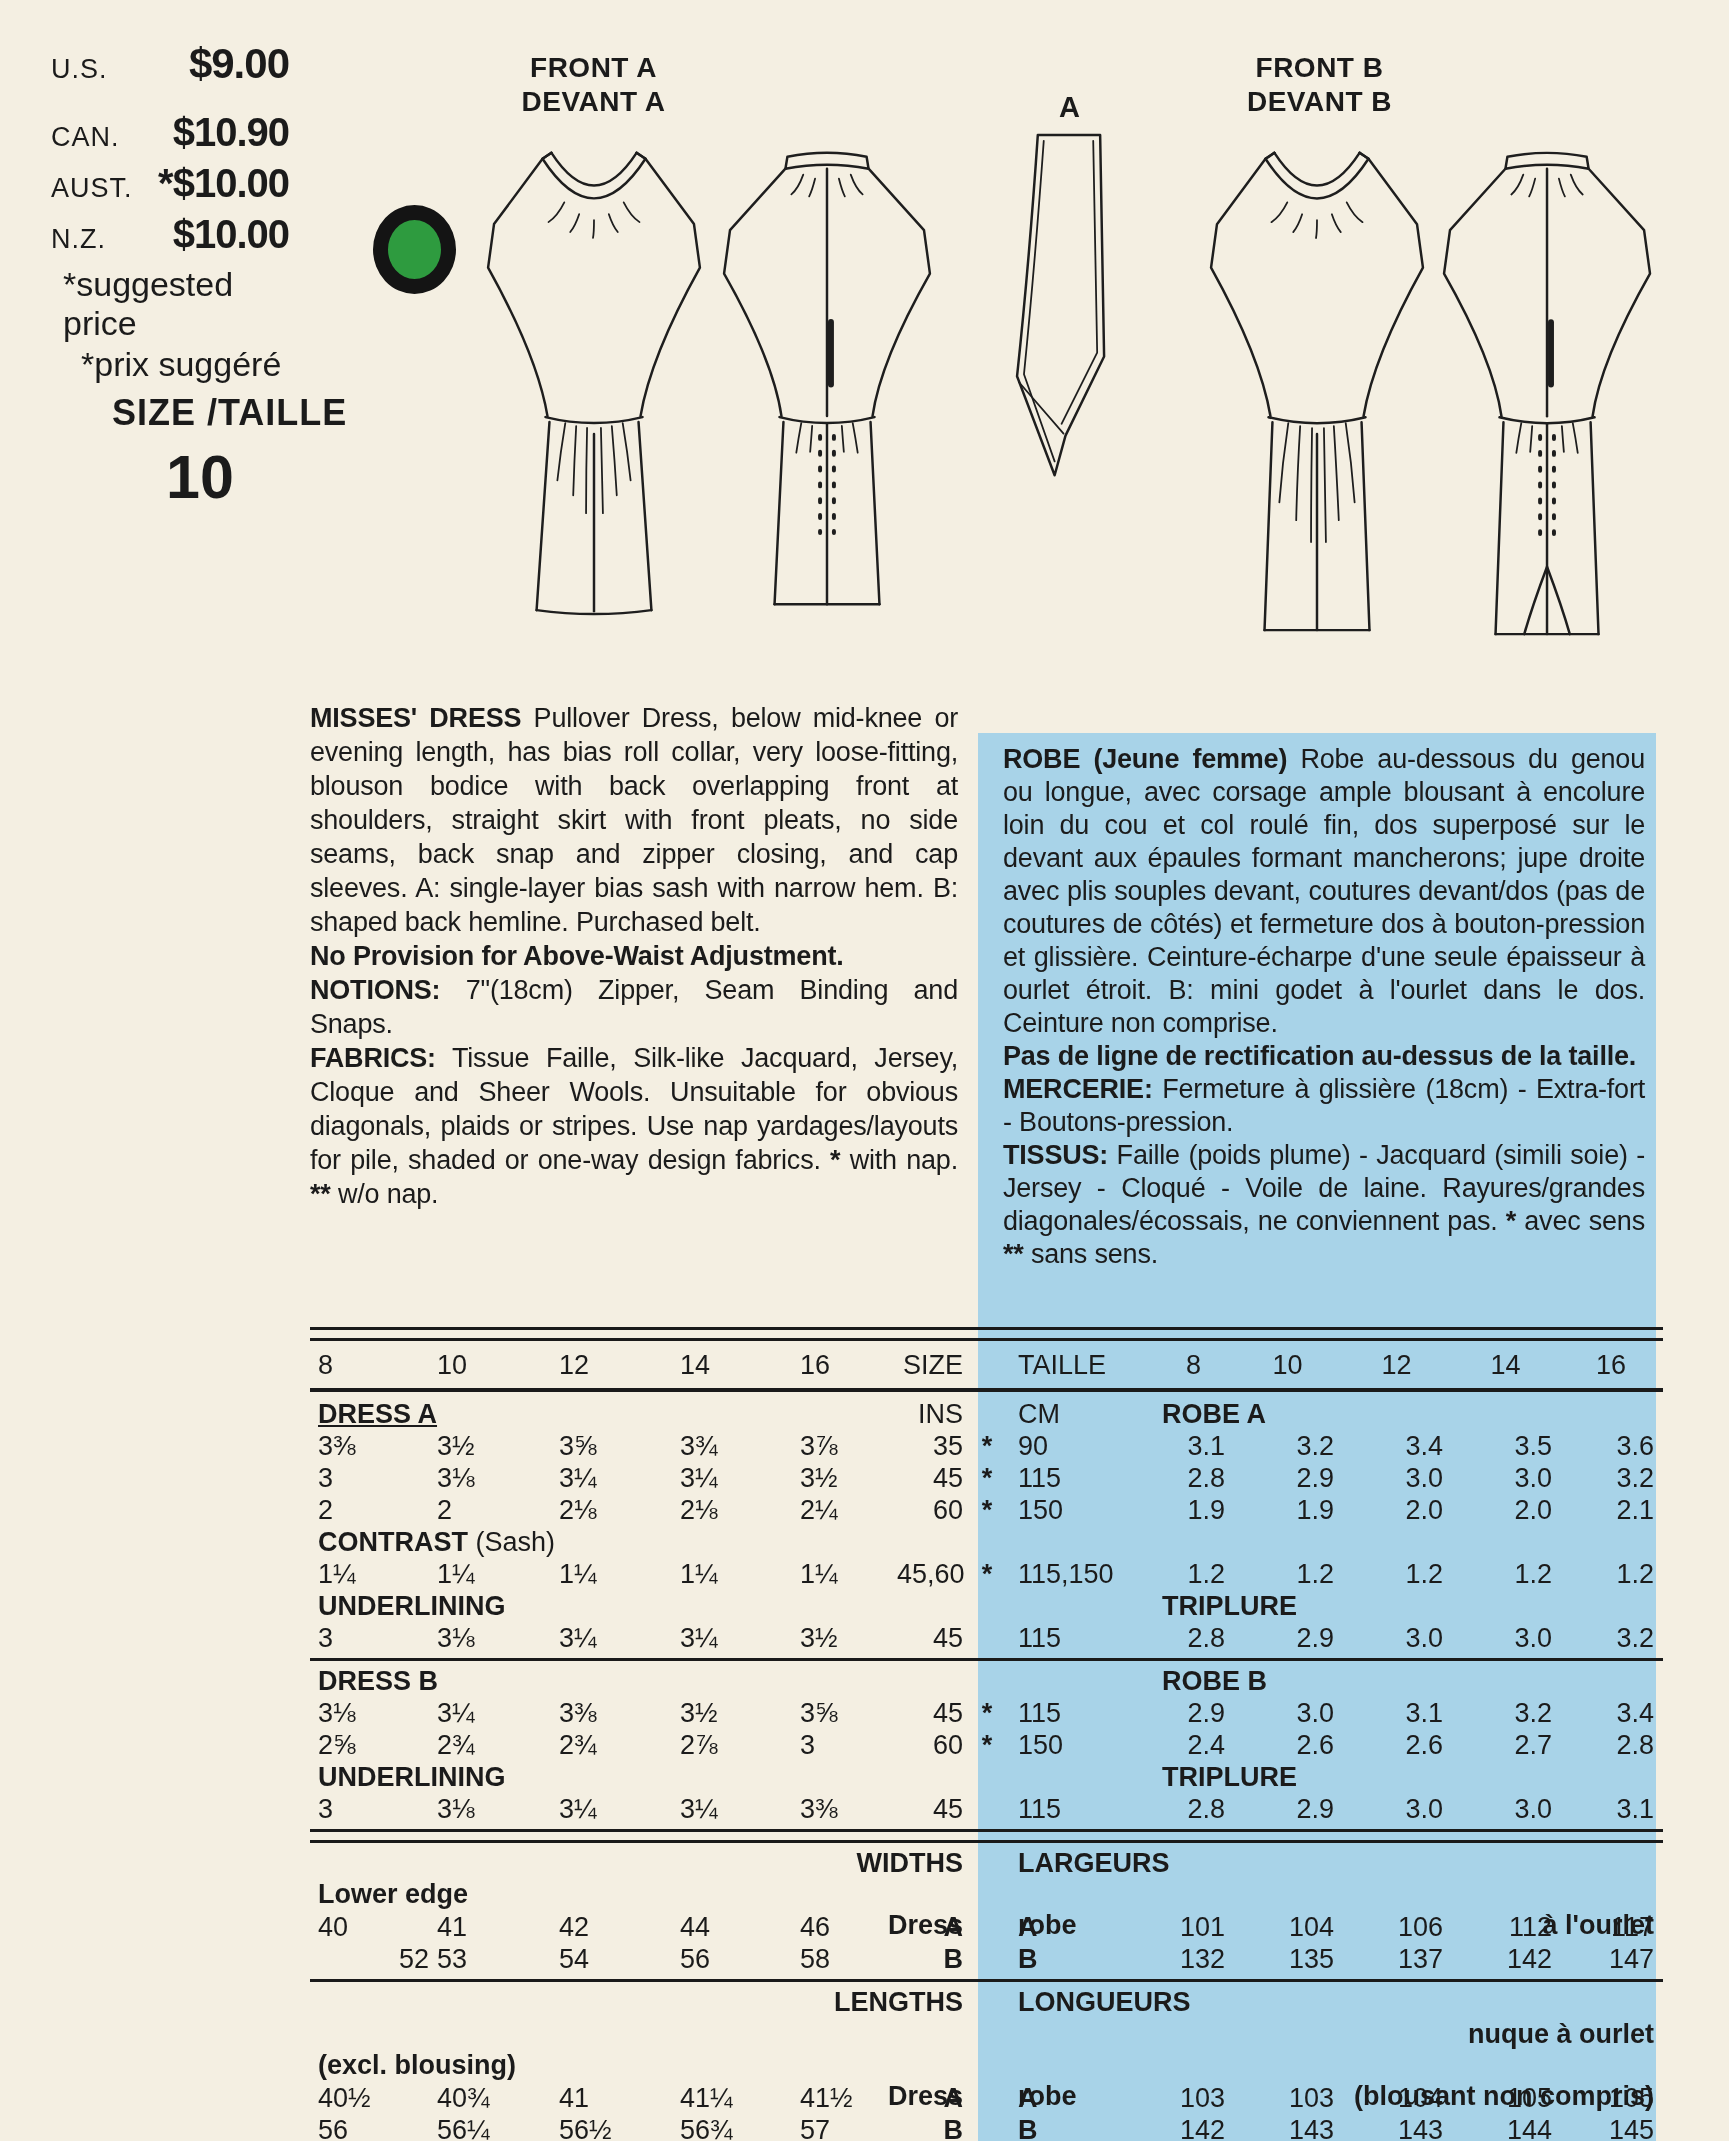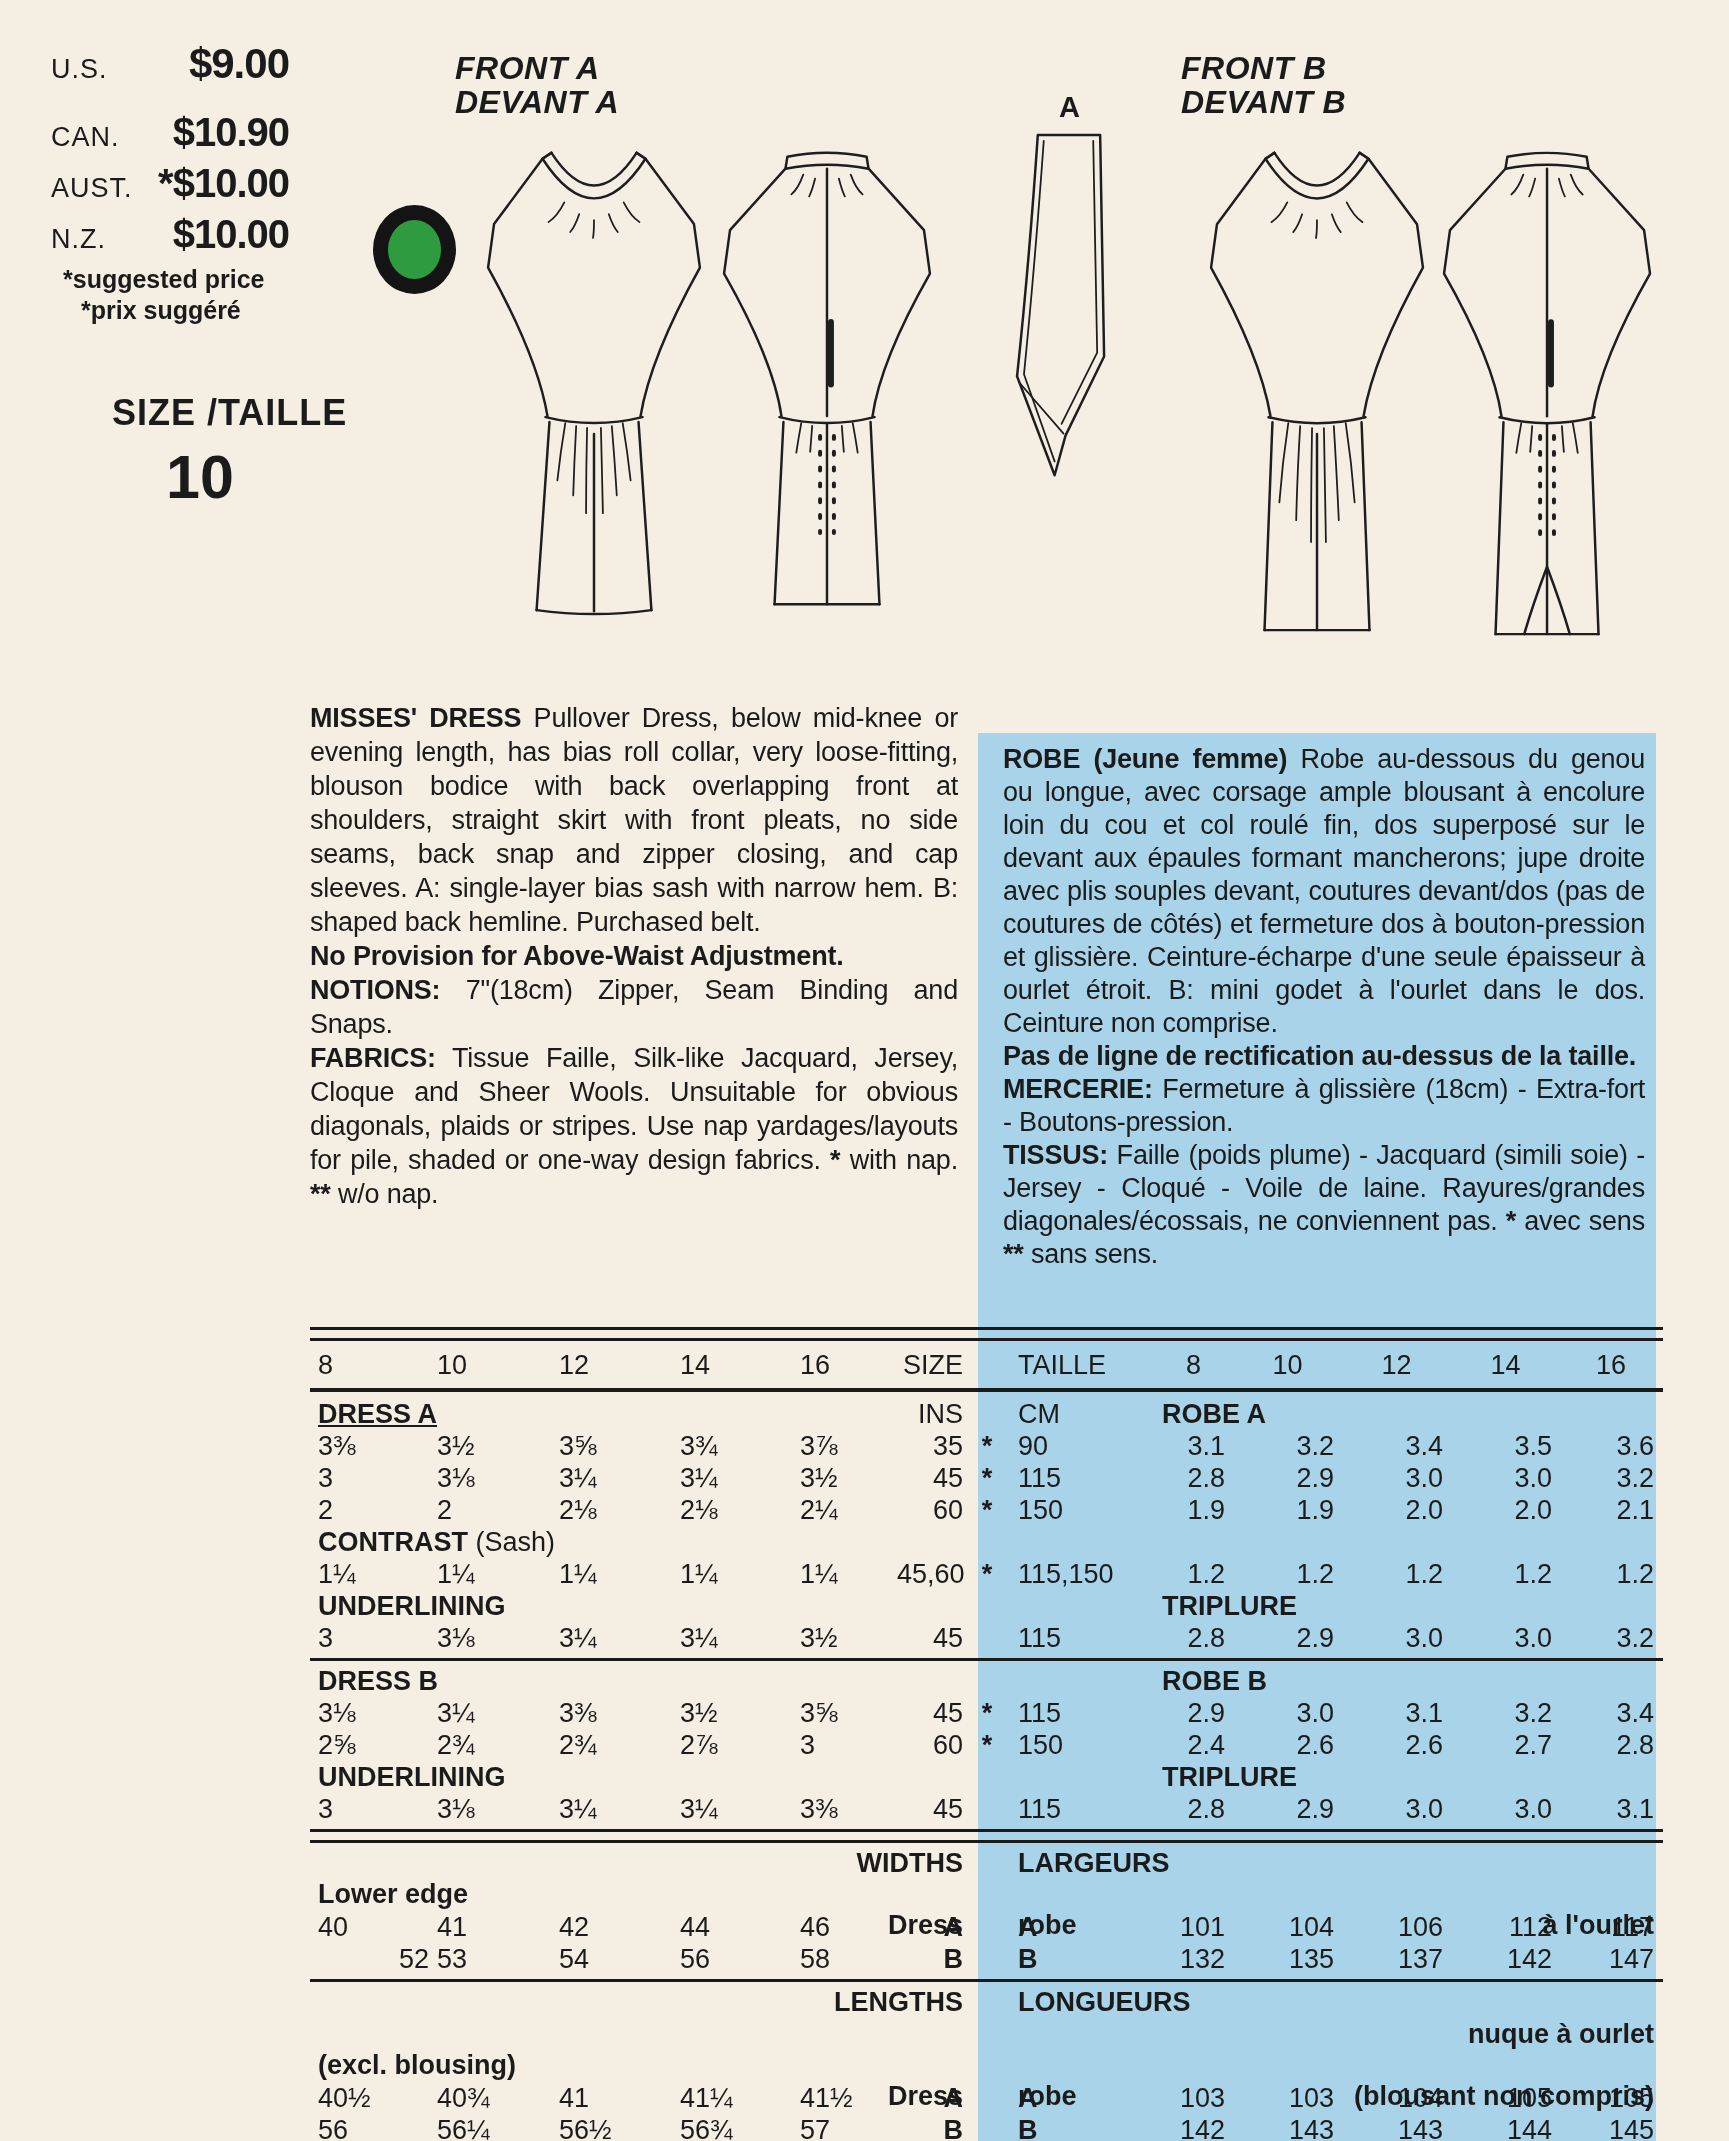--- a/index.html
+++ b/index.html
@@ -16,33 +16,33 @@
     position:absolute;left:978px;top:733px;width:678px;height:1409px;
     background:#a8d3e8;
   }
   
   .prices{position:absolute;left:51px;top:40px;width:238px;}
   .price-row{display:flex;align-items:baseline;margin-bottom:6px;}
   .price-row.first{margin-bottom:22px;}
   .price-cur{width:107px;font-size:27px;letter-spacing:1px;}
   .price-amt{flex:1;text-align:right;font-weight:700;font-size:40px;letter-spacing:-1px;}
   .price-amt.big{font-size:42px;}
-  .price-note{font-weight:700;font-size:25px;margin-top:2px;}
+  .price-note{font-weight:400;font-size:34px;margin-top:2px;}
   .price-note.n1{margin-left:12px;margin-top:8px;}
   .price-note.n2{margin-left:30px;}
   
   .size-label{position:absolute;left:112px;top:392px;font-weight:700;font-size:36px;letter-spacing:1px;}
   .size-value{position:absolute;left:166px;top:442px;font-weight:700;font-size:61px;}
   
   .green-dot{
     position:absolute;left:373px;top:205px;width:53px;height:59px;
     background:#2e9b3f;border:15px solid #141414;border-radius:50%;
   }
   
-  .view-label{position:absolute;width:277px;text-align:left;font-weight:600;font-size:32px;line-height:34px;letter-spacing:0.5px;font-style:italic;}
+  .view-label{position:absolute;width:277px;text-align:center;font-weight:600;font-size:28px;line-height:34px;letter-spacing:0.5px;}
   .view-label.fa{left:455px;top:51px;}
   .view-label.fb{left:1181px;top:51px;}
   .sash-label{position:absolute;left:1040px;top:91px;width:59px;text-align:center;font-weight:600;font-size:29px;}
   
   .drawing{position:absolute;}
   .drawing path,.drawing line{stroke:#1e1e1e;fill:none;stroke-width:2.5;stroke-linecap:round;stroke-linejoin:round;}
   .drawing .bold-bar{stroke-width:6;}
   .drawing .dots{stroke-width:4;stroke-dasharray:3 13;}
   .drawing .thin{stroke-width:1.8;}
   

